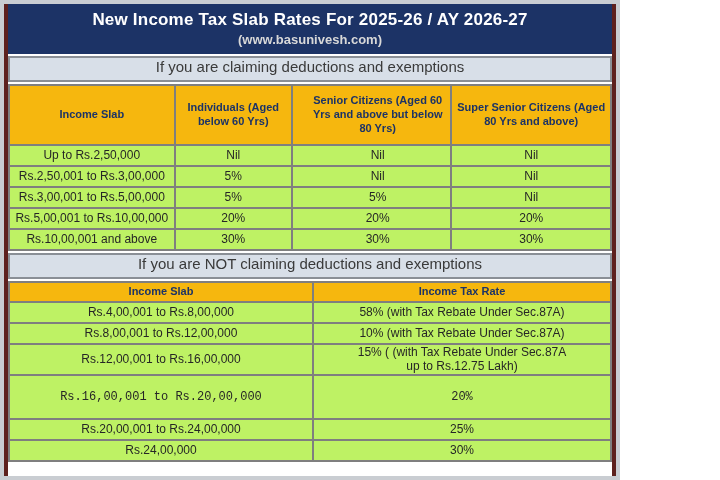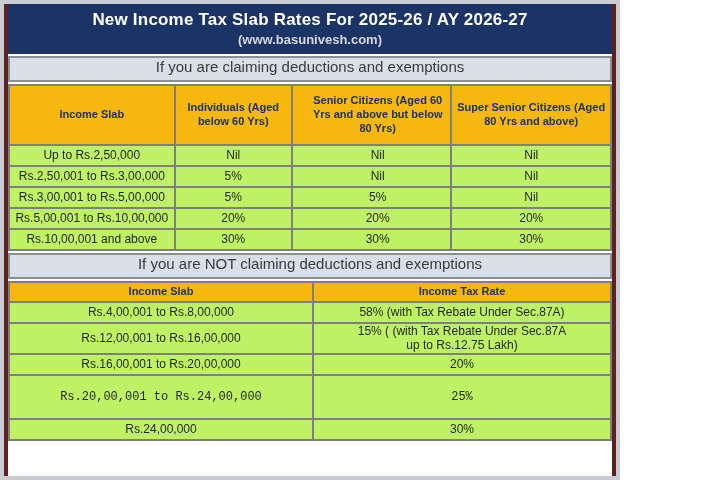--- a/index.html
+++ b/index.html
@@ -146,20 +146,24 @@
             <th>Income Slab</th>
             <th>Income Tax Rate</th>
           </tr>
         </thead>
       <tbody>
           <tr>
             <td>Rs.4,00,001 to Rs.8,00,000</td>
             <td>58% (with Tax Rebate Under Sec.87A)</td>
           </tr>
           <tr>
+            <td>Rs.8,00,001 to Rs.12,00,000</td>
+            <td>10% (with Tax Rebate Under Sec.87A)</td>
+          </tr>
+          <tr>
             <td>Rs.12,00,001 to Rs.16,00,000</td>
             <td>15% ( (with Tax Rebate Under Sec.87A up to Rs.12.75 Lakh)</td>
           </tr>
           <tr>
             <td>Rs.16,00,001 to Rs.20,00,000</td>
             <td>20%</td>
           </tr>
           <tr>
             <td>Rs.20,00,001 to Rs.24,00,000</td>
             <td>25%</td>

